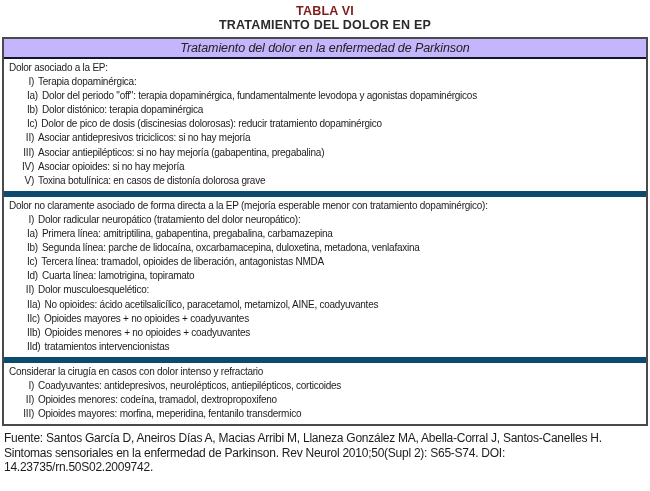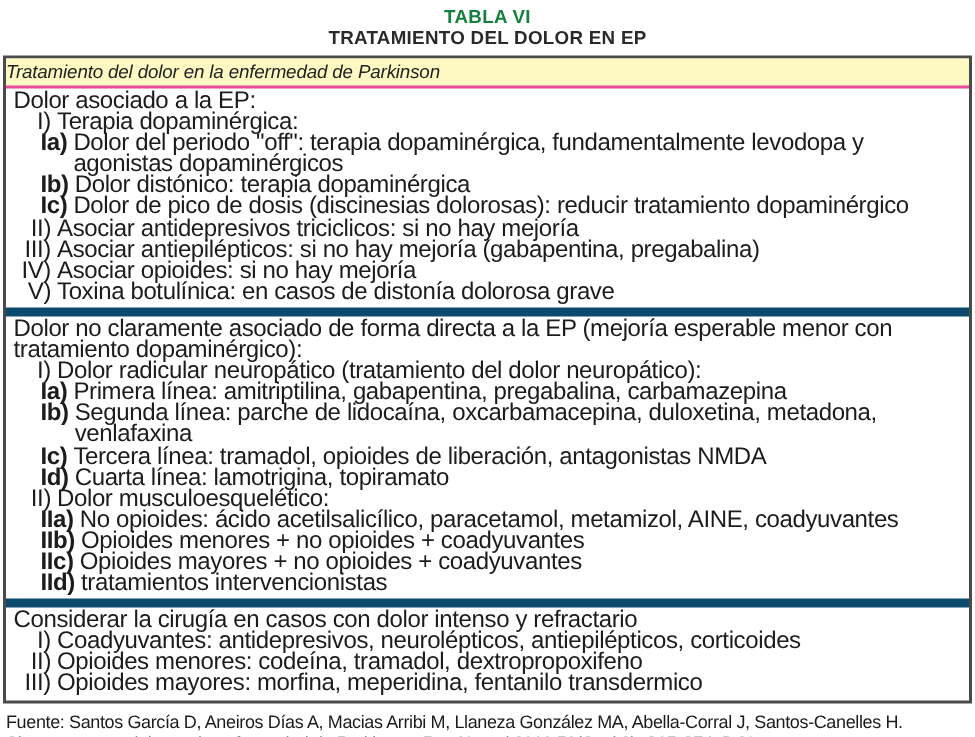--- a/index.html
+++ b/index.html
@@ -10,55 +10,55 @@
     font-family: "Liberation Sans", "DejaVu Sans", sans-serif;
     color: #1c1c1c;
   }
   .page {
     width: 650px; height: 491px;
     box-sizing: border-box;
     padding-top: 4px;
   }
   .title-block { text-align: center; line-height: 14px; margin-bottom: 5px; }
   .title-line1 {
-    font-size: 12.5px; font-weight: bold; color: #15803d;
+    font-size: 12.5px; font-weight: bold; color: #7f1d1d;
     letter-spacing: 0.2px;
   }
   .title-line2 {
     font-size: 12.5px; font-weight: bold; color: #2a2a2a;
     letter-spacing: 0.2px;
   }
   .table {
     margin: 0 2px;
     border: 2px solid #4a4a4a;
     background: #ffffff;
   }
   .table-header {
-    background: #fef9c3;
-    border-bottom: 2px solid #ec4899;
-    text-align: left;
+    background: #c4b5fd;
+    border-bottom: 2px solid #0f172a;
+    text-align: center;
     font-style: italic;
     font-size: 12.5px;
     padding: 2px 0 2px 0;
     color: #222222;
     letter-spacing: -0.1px;
   }
   .section {
     padding: 2px 4px 3px 4px;
-    font-size: 16px;
+    font-size: 10px;
     line-height: 14.1px;
     letter-spacing: -0.25px;
   }
   .section + .section { border-top: 6px solid #0c4a6e; }
   .intro { padding-left: 1px; padding-right: 45px; }
   .row { display: flex; align-items: flex-start; }
   .row .num { white-space: nowrap; }
   .row.lvl1 .num { min-width: 26px; text-align: right; margin-right: 4px; }
   .row.lvl2 { padding-left: 19px; }
-  .row.lvl2 .num { margin-right: 4px; font-weight: bold; }
+  .row.lvl2 .num { margin-right: 4px; }
   .row .txt { flex: 1; }
   .footer {
     margin: 5px 2px 0 2px;
     padding: 0 2px;
     font-size: 12px;
     line-height: 14.4px;
     letter-spacing: -0.25px;
     color: #1c1c1c;
   }
 </style>
@@ -134,26 +134,26 @@
           </div>
           <div class="row lvl1">
             <span class="num">II)</span>
             <span class="txt">Dolor musculoesquelético:</span>
           </div>
           <div class="row lvl2">
             <span class="num">IIa)</span>
             <span class="txt">No opioides: ácido acetilsalicílico, paracetamol, metamizol, AINE, coadyuvantes</span>
           </div>
           <div class="row lvl2">
+            <span class="num">IIc)</span>
+            <span class="txt">Opioides mayores + no opioides + coadyuvantes</span>
+          </div>
+          <div class="row lvl2">
             <span class="num">IIb)</span>
             <span class="txt">Opioides menores + no opioides + coadyuvantes</span>
-          </div>
-          <div class="row lvl2">
-            <span class="num">IIc)</span>
-            <span class="txt">Opioides mayores + no opioides + coadyuvantes</span>
           </div>
           <div class="row lvl2">
             <span class="num">IId)</span>
             <span class="txt">tratamientos intervencionistas</span>
           </div>
         </div>
         <div class="section">
           <div class="intro">Considerar la cirugía en casos con dolor intenso y refractario</div>
           <div class="row lvl1">
             <span class="num">I)</span>

